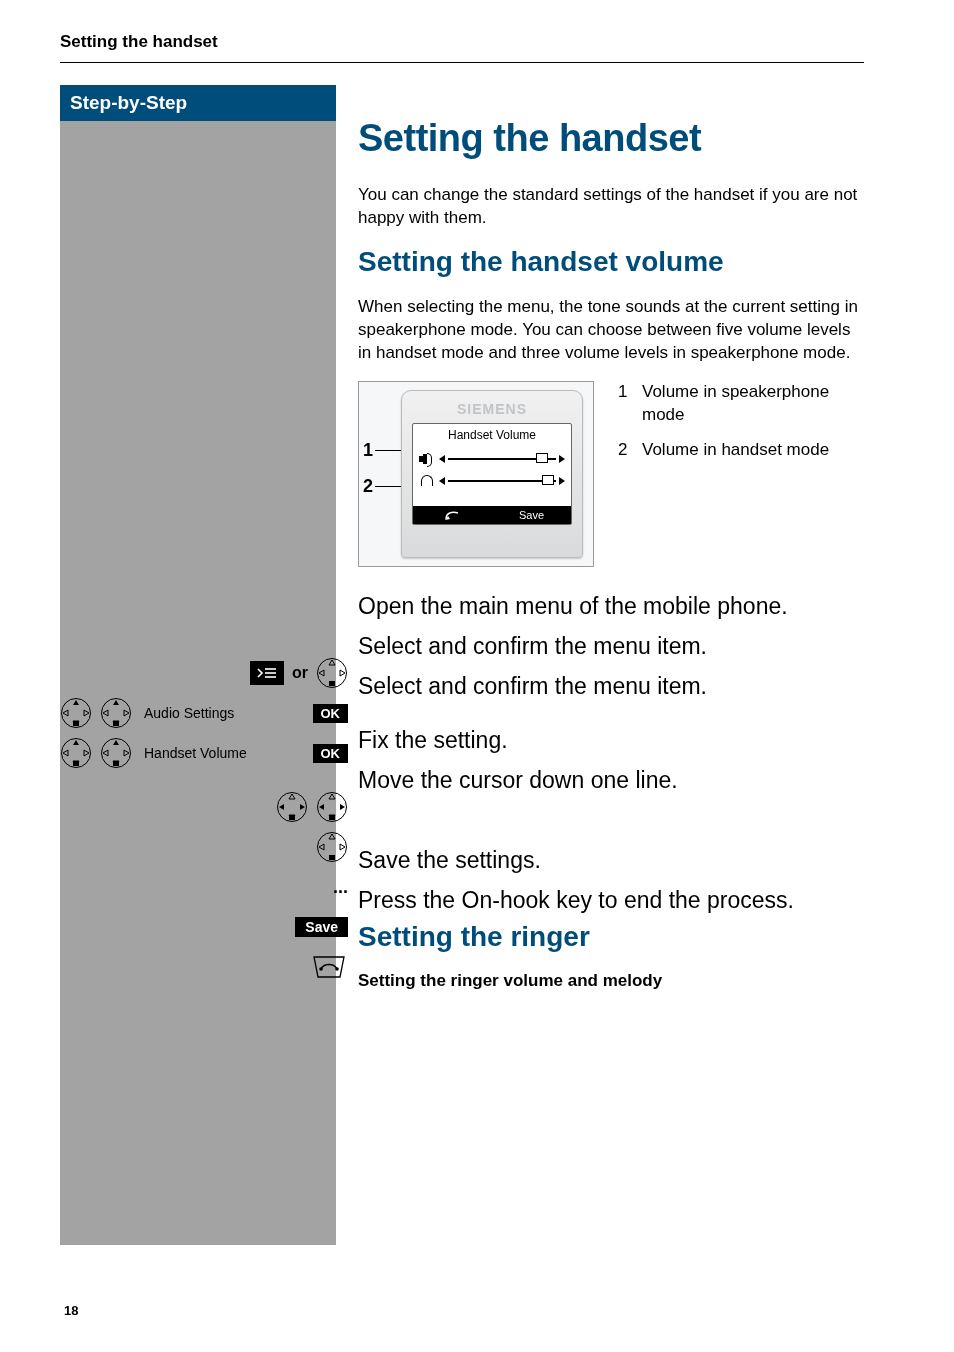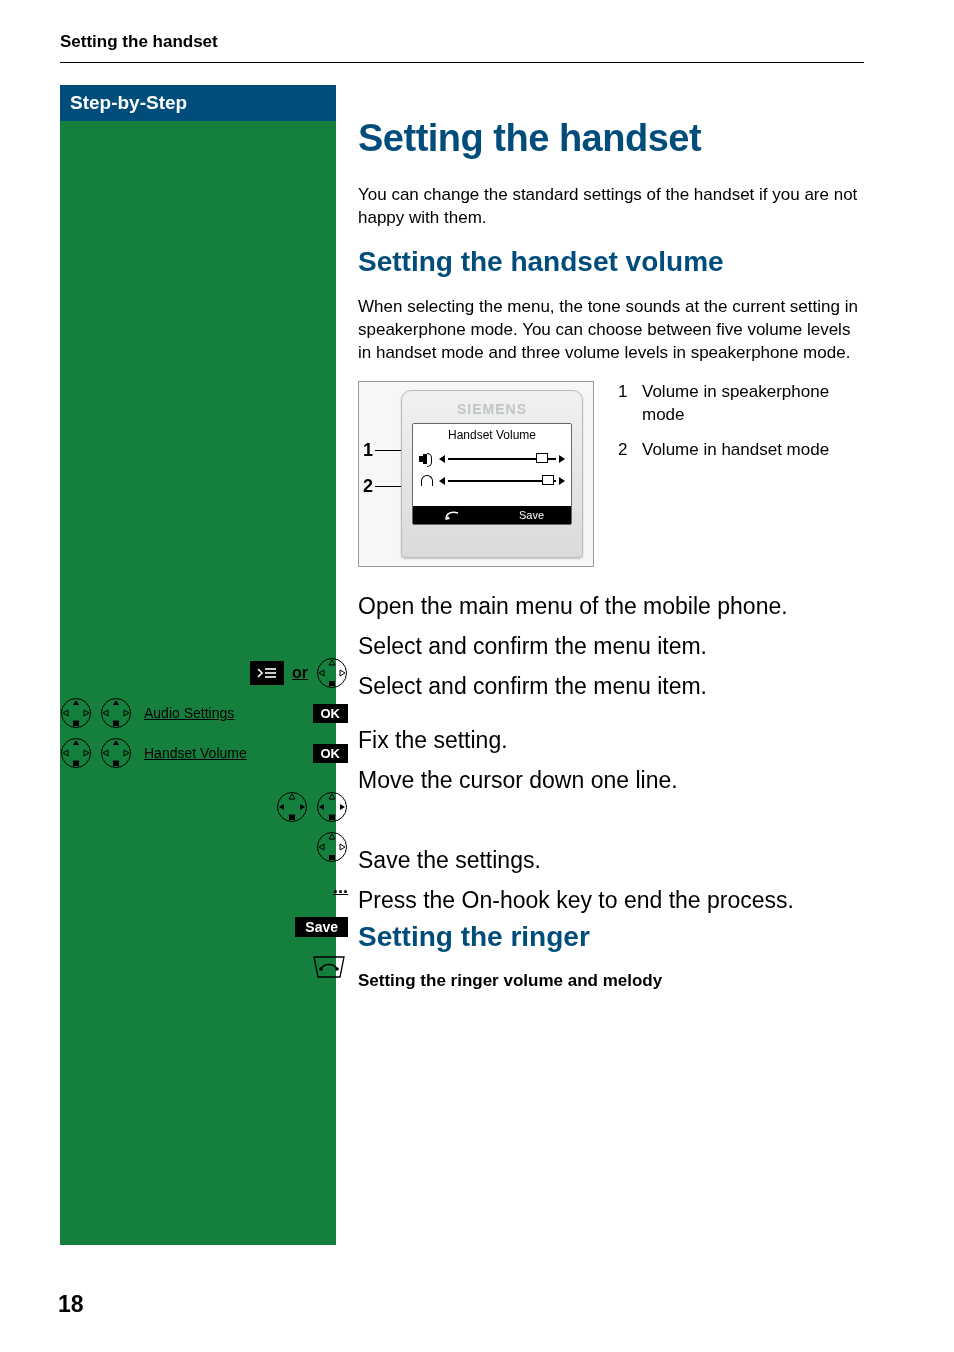--- a/index.html
+++ b/index.html
@@ -21,21 +21,21 @@
     border-bottom: 1px solid #000;
     margin-bottom: 22px;
   }
   .columns {
     display: flex;
     gap: 22px;
   }
   .left-col {
     width: 276px;
     flex: 0 0 276px;
-    background: #15803d;
+    background: #a3a3a3;
     position: relative;
     min-height: 1160px;
   }
   .left-header {
     background: #004d7c;
     color: #ffffff;
     font-weight: bold;
     font-size: 19px;
     padding: 7px 10px;
   }
@@ -169,21 +169,20 @@
     display: flex;
     gap: 10px;
     margin-bottom: 12px;
   }
   .legend-num { width: 14px; flex:0 0 14px; }
 
   .step-row {
     display: flex;
     align-items: center;
     min-height: 40px;
-    text-decoration: underline;
   }
   .step-left {
     width: 298px;
     flex: 0 0 298px;
     display: flex;
     align-items: center;
     justify-content: flex-end;
     gap: 8px;
     padding-right: 10px;
   }
@@ -222,23 +221,23 @@
 
   .right-steps{ margin-top: 8px; }
   .right-steps .step-text{
     min-height: 40px;
     display:flex; align-items:center;
     font-size:23px;
   }
 
   .page-number{
     position:absolute;
-    left:58px; bottom:34px;
+    left:64px; bottom:34px;
     font-weight:bold;
-    font-size:23px;
+    font-size:13px;
   }
 </style>
 </head>
 <body>
 
 <div class="page">
   <div class="running-header">Setting the handset</div>
 
   <div class="columns">
     <div class="left-col">

